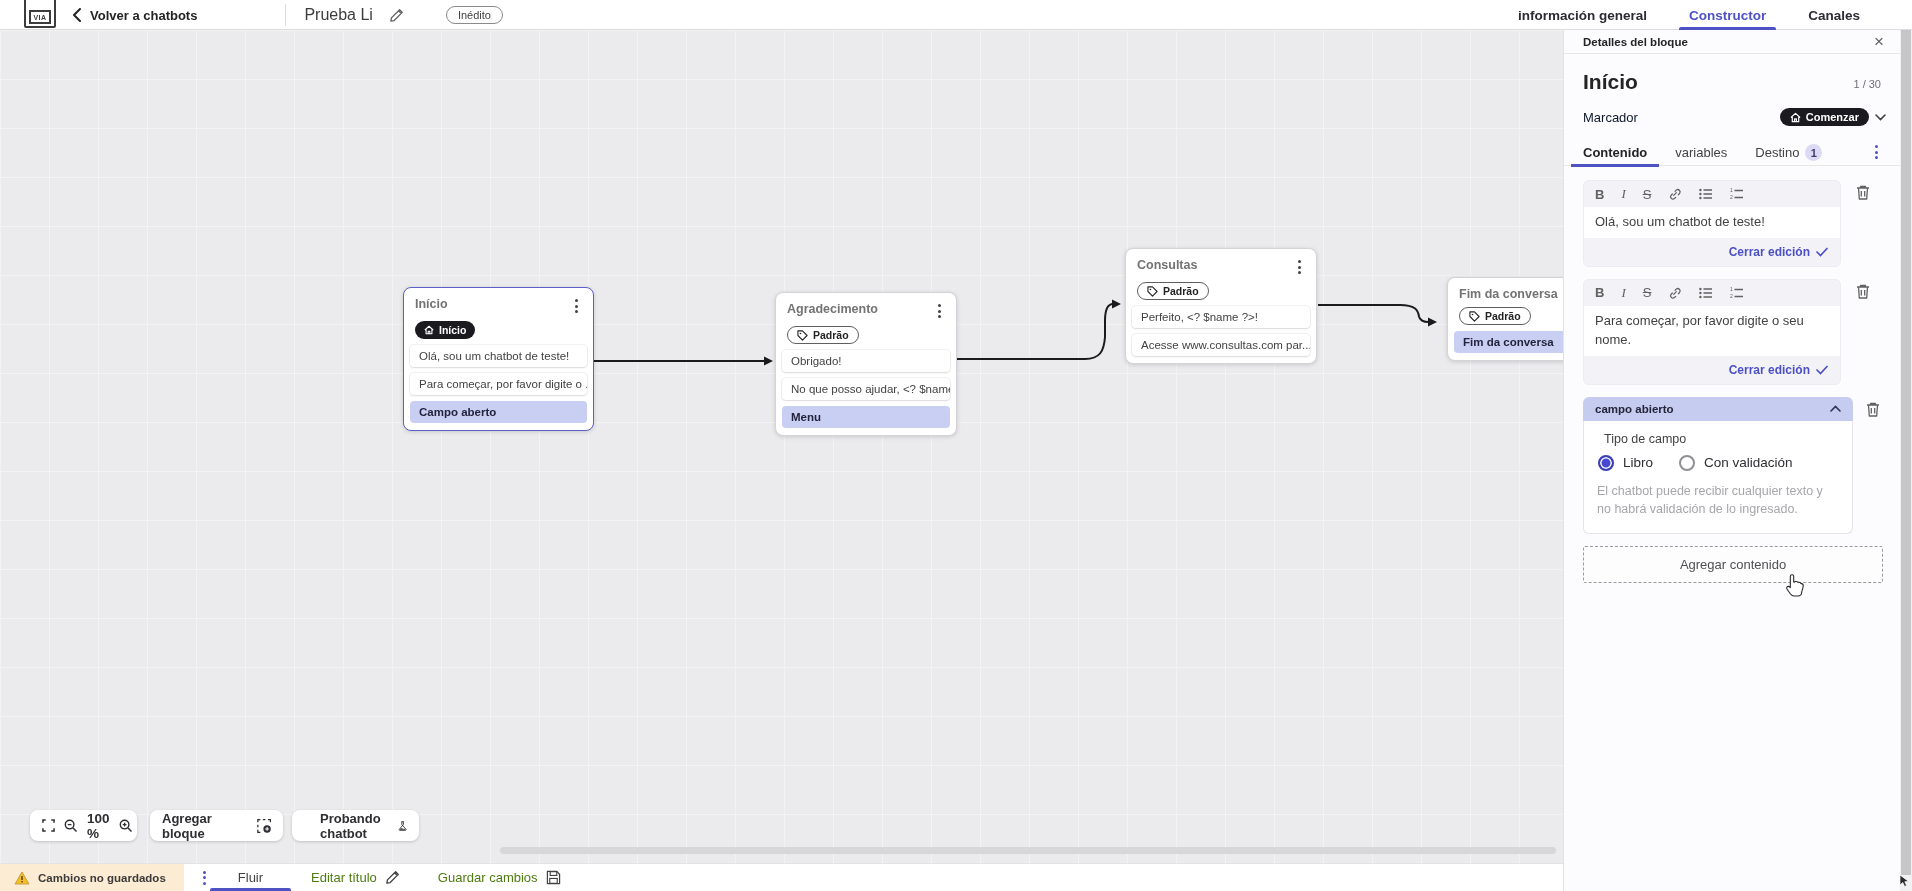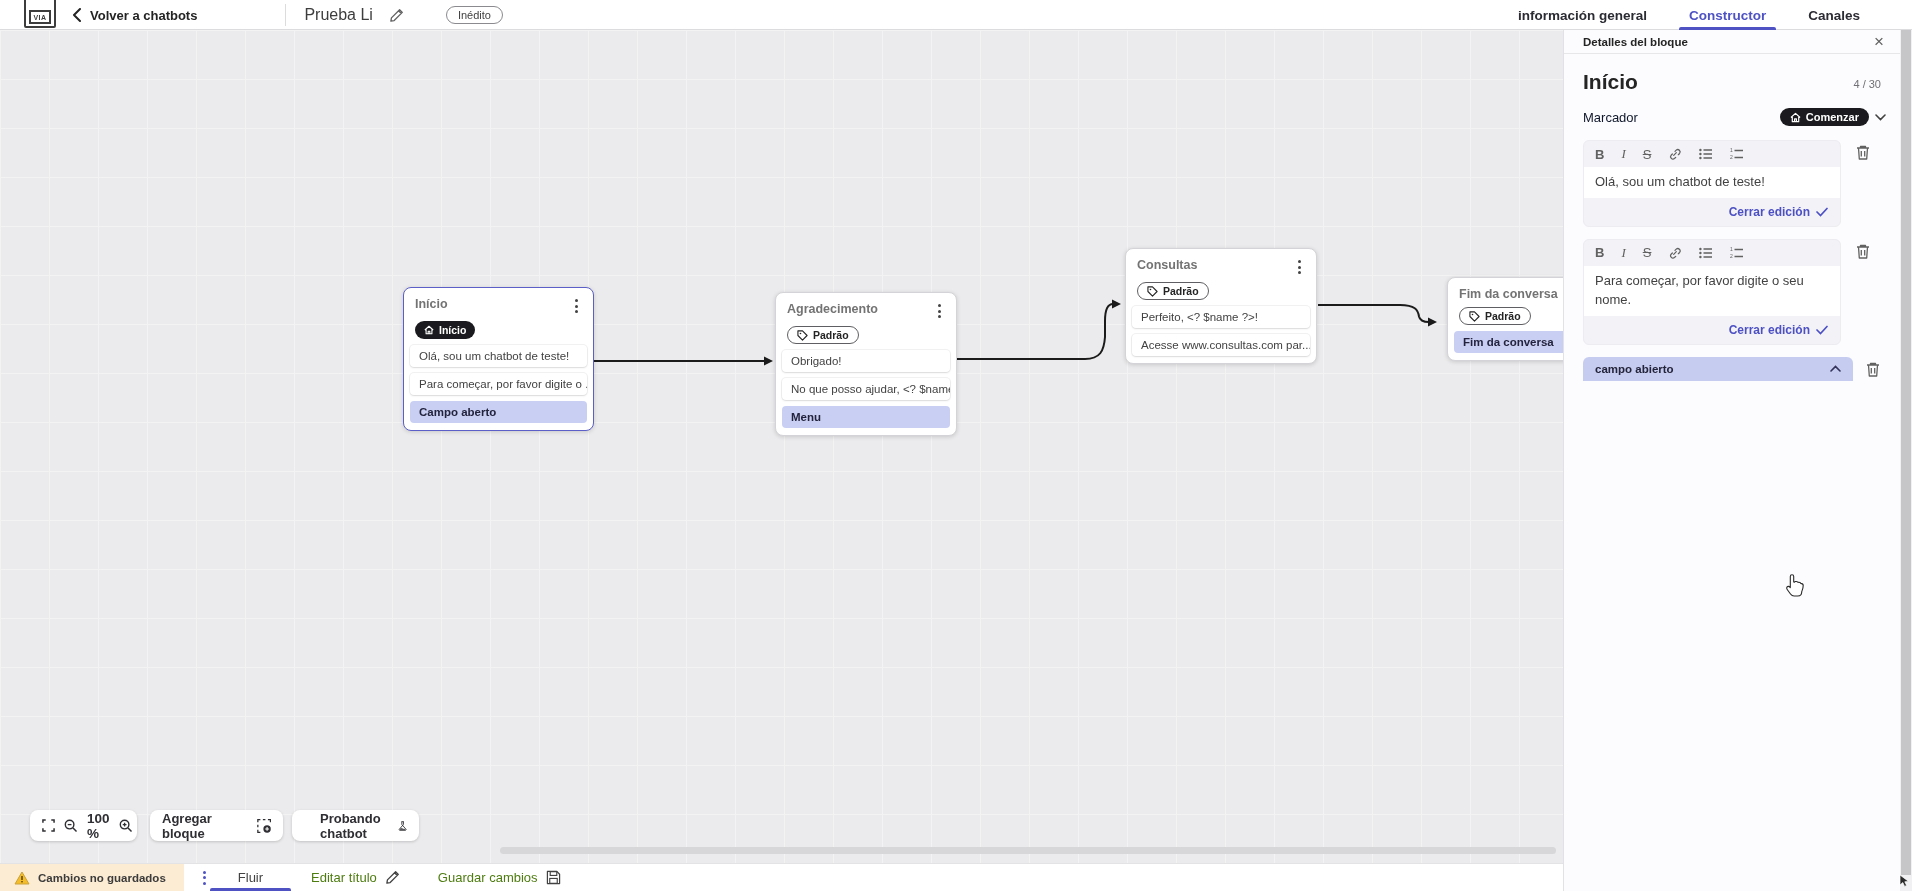--- a/index.html
+++ b/index.html
@@ -269,38 +269,55 @@
   </div>
 
   <div class="panel">
     <div class="panel-head">
       <span class="panel-head-title">Detalles del bloque</span>
       <span class="close-x">×</span>
     </div>
 
     <div class="title-row">
       <span class="block-title">Início</span>
-      <span class="counter">4 / 30</span>
+      <span class="counter">1 / 30</span>
     </div>
 
     <div class="marker-row">
       <span class="marker-label">Marcador</span>
       <span class="marker-right">
         <span class="pill-start">
           <svg width="11" height="11" viewBox="0 0 12 12">
               <path d="M1 6 L6 1.5 L11 6 M2.5 5.5 V10.5 H9.5 V5.5 M5 10.5 V7.5 H7 V10.5" fill="none" stroke="#fff" stroke-width="1.3" stroke-linejoin="round"></path>
             </svg>
           <span>Comenzar</span>
         </span>
         <svg width="11" height="7" viewBox="0 0 11 7">
             <path d="M1 1 L5.5 5.5 L10 1" fill="none" stroke="#424242" stroke-width="1.6" stroke-linecap="round"></path>
           </svg>
       </span>
     </div>
 
+    <div class="panel-tabs">
+      <div class="p-tab active">
+          <span>Contenido</span>
+        </div>
+      <div class="p-tab">
+          <span>variables</span>
+        </div>
+      <div class="p-tab">
+        <span>Destino</span>
+        <span class="num-badge">1</span>
+      </div>
+      <span class="kebab blue">
+          <i></i>
+          <i></i>
+          <i></i>
+        </span>
+    </div>
 
     <div class="panel-body">
 
       <div class="row-with-trash">
         <div class="editor">
           <div class="ed-toolbar">
             <span class="ed-b">B</span>
             <span class="ed-i">I</span>
             <span class="ed-s">S</span>
             <span>
@@ -382,28 +399,43 @@
       </div>
 
       <div class="row-with-trash" style="gap:12px;">
         <div class="accordion">
           <div class="acc-head">
             <span class="acc-title">campo abierto</span>
             <svg width="11" height="7" viewBox="0 0 11 7">
                 <path d="M1 6 L5.5 1.5 L10 6" fill="none" stroke="#33335a" stroke-width="1.6" stroke-linecap="round"></path>
               </svg>
           </div>
+          <div class="acc-body">
+            <div class="type-label">Tipo de campo</div>
+            <div class="radio-row">
+              <span class="radio-opt">
+                <span class="radio sel"></span>
+                <span>Libro</span>
+              </span>
+              <span class="radio-opt">
+                <span class="radio"></span>
+                <span>Con validación</span>
+              </span>
+            </div>
+            <div class="help-text">El chatbot puede recibir cualquier texto y no habrá validación de lo ingresado.</div>
+          </div>
         </div>
         <span class="trash-btn">
           <svg width="16" height="17" viewBox="0 0 16 17">
               <path d="M2 4 H14 M5.5 4 V2.5 H10.5 V4 M3.5 4 L4.3 15 H11.7 L12.5 4 M6.3 7 V12.5 M9.7 7 V12.5" fill="none" stroke="#616161" stroke-width="1.3" stroke-linejoin="round"></path>
             </svg>
         </span>
       </div>
 
+      <div class="add-content">Agregar contenido</div>
     </div>
   </div>
 
   <div class="footer">
     <div class="warn-seg">
       <svg width="16" height="14" viewBox="0 0 16 14">
           <path d="M8 1 L15 13 H1 Z" fill="#f6bd2b" stroke="#caa23a" stroke-width="1" stroke-linejoin="round"></path>
           <rect x="7.3" y="5" width="1.4" height="4" fill="#4a3b12"></rect>
           <rect x="7.3" y="10" width="1.4" height="1.4" fill="#4a3b12"></rect>
         </svg>

